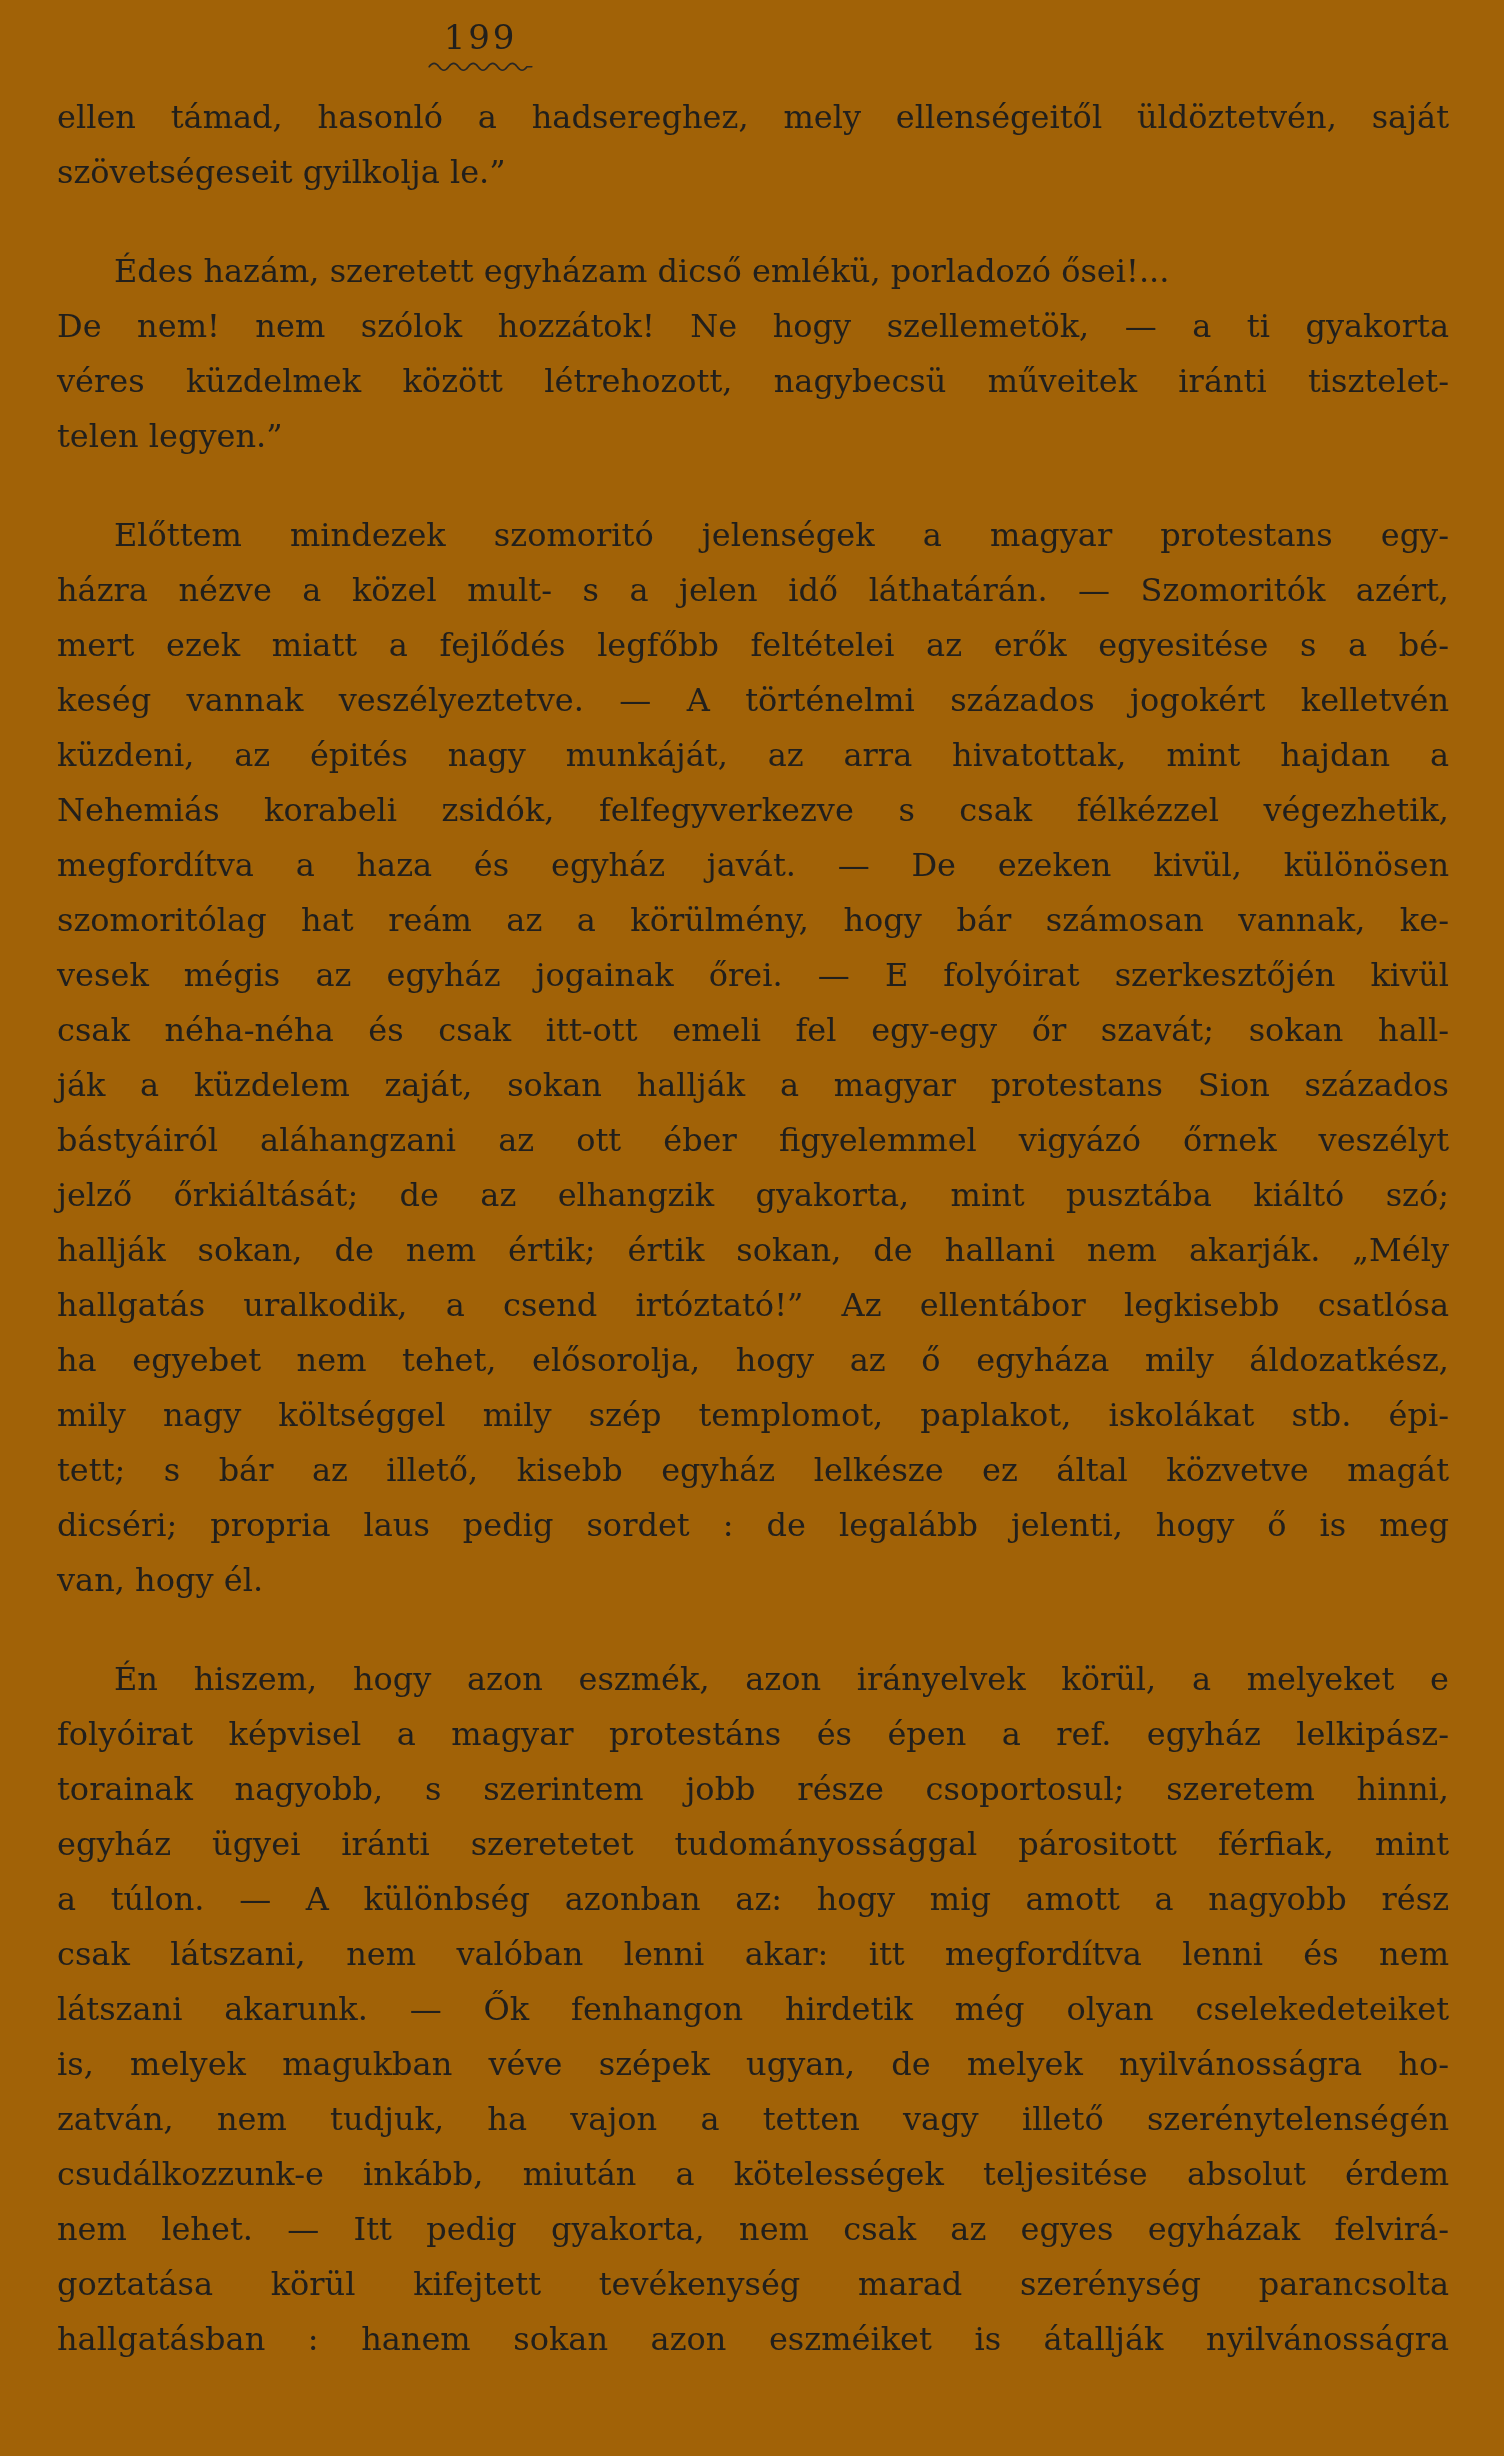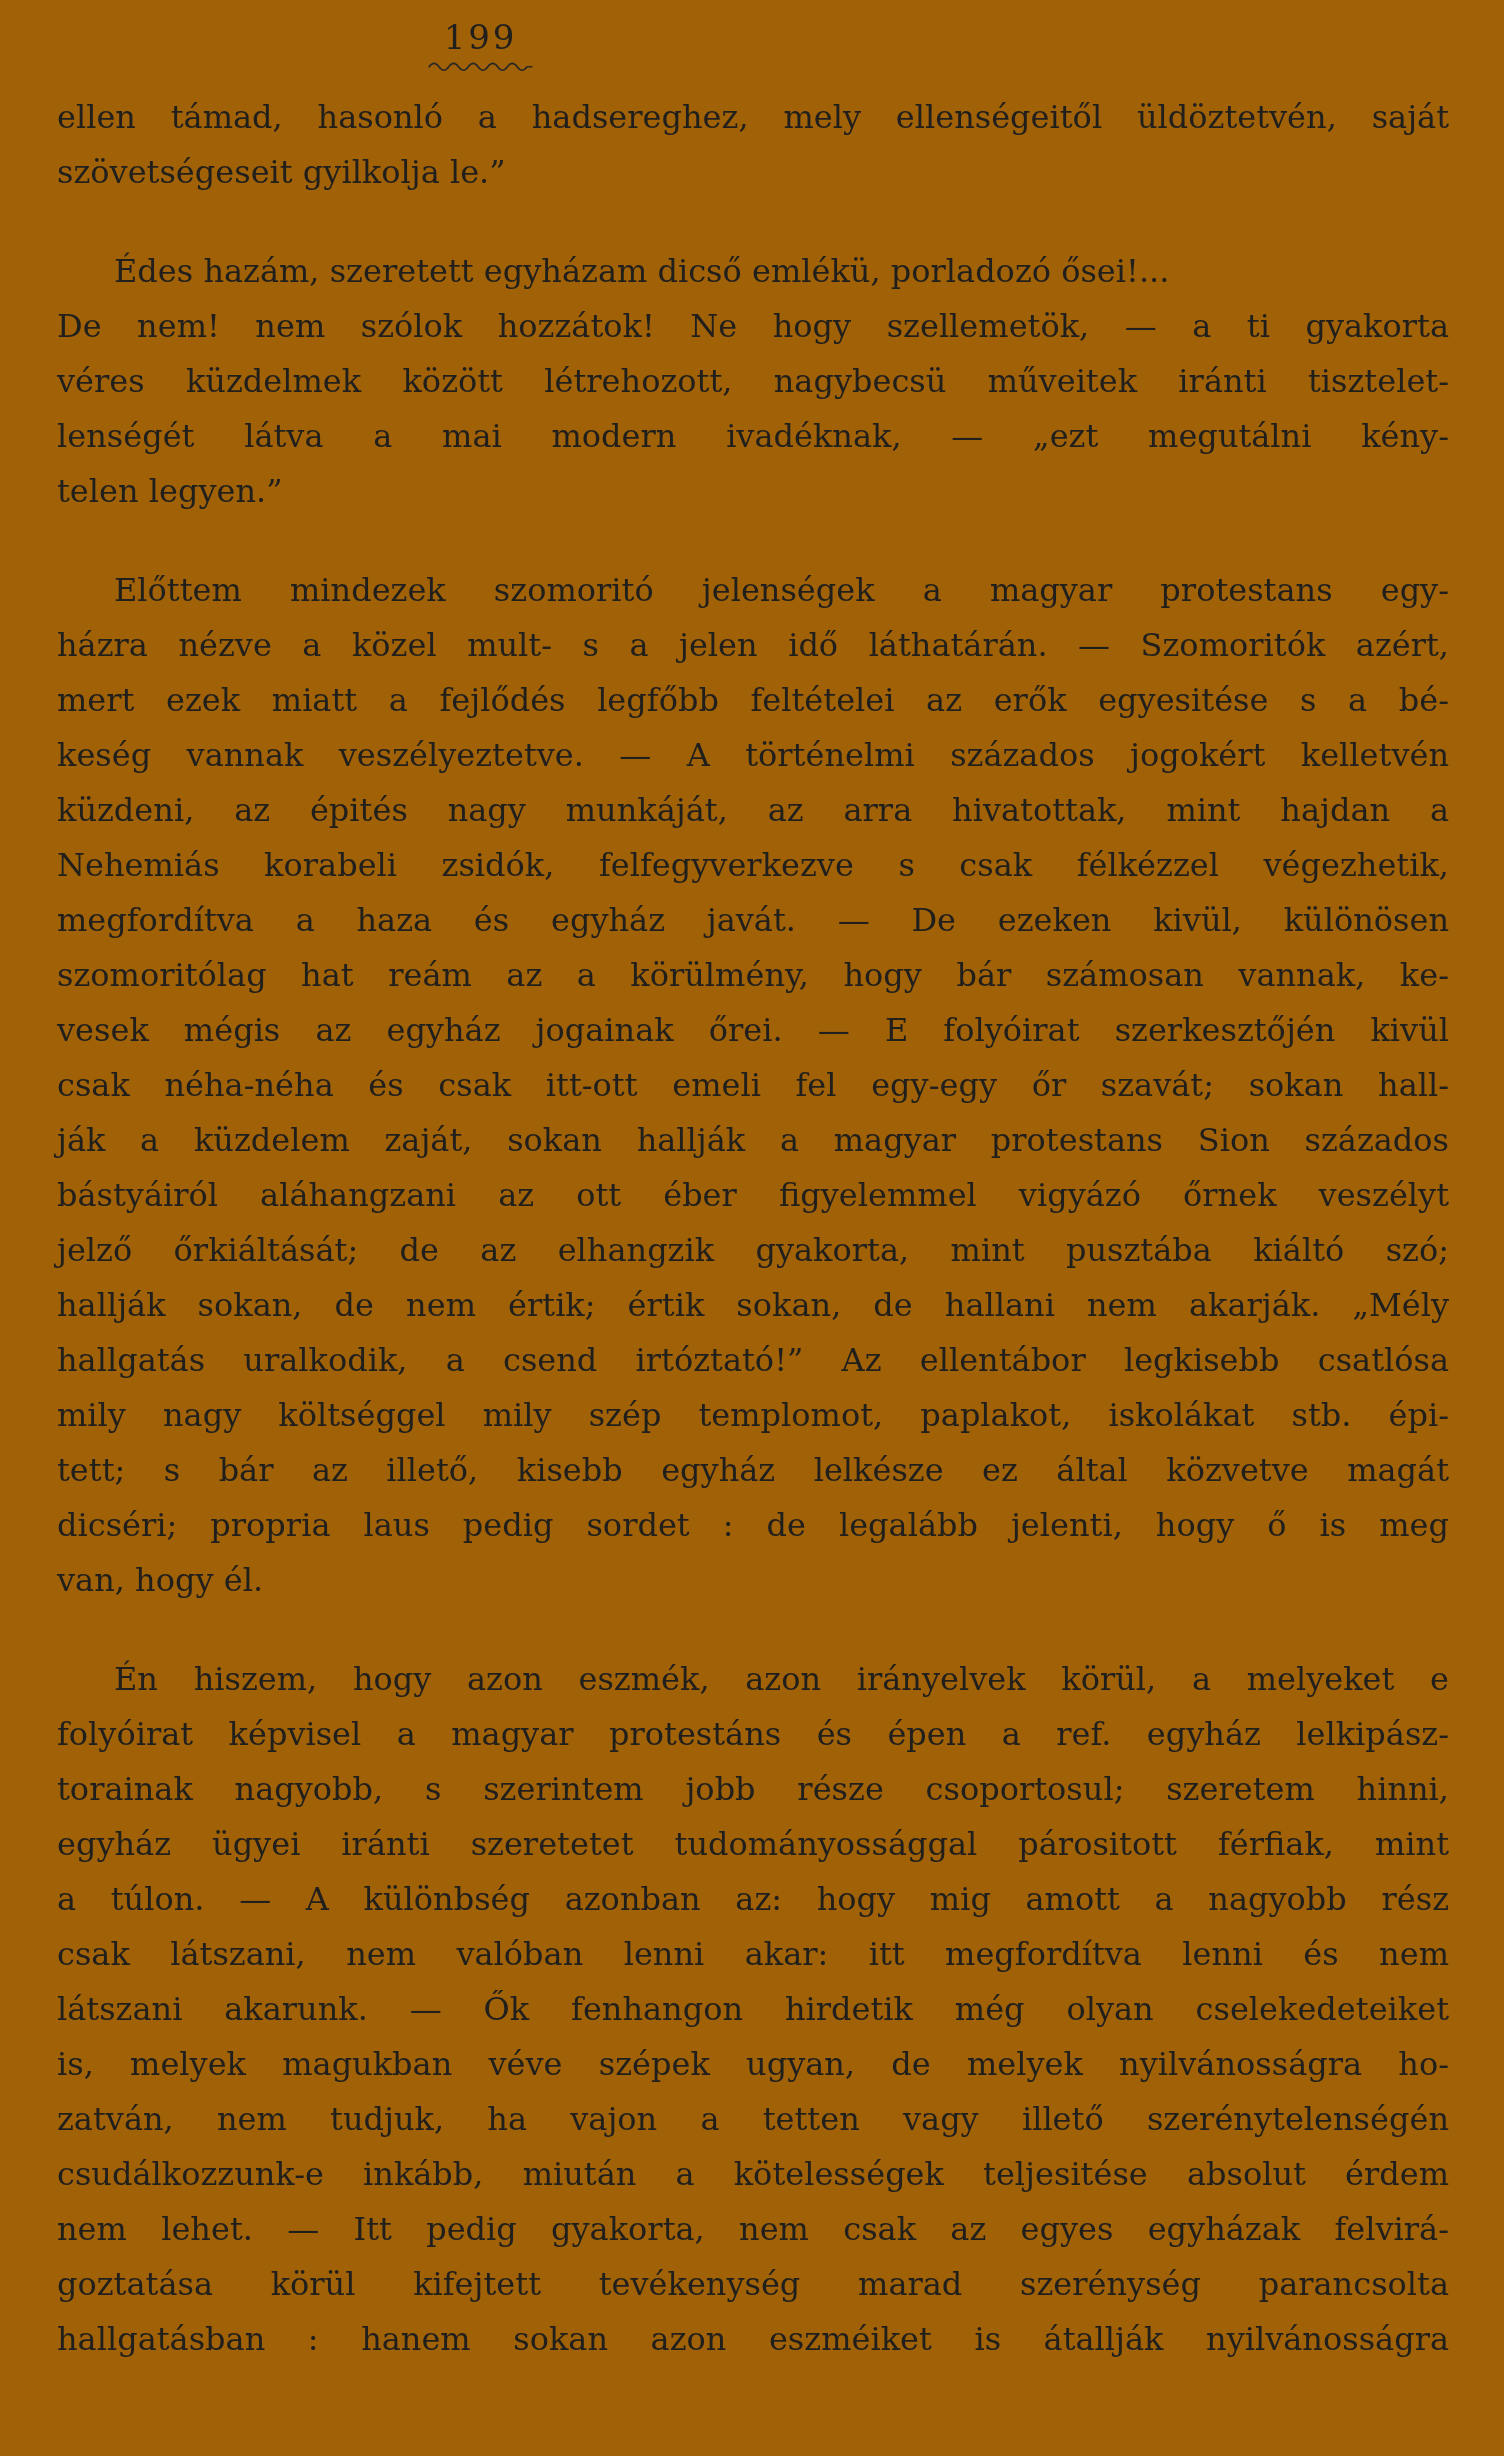--- a/index.html
+++ b/index.html
@@ -72,37 +72,37 @@
       <path d="M3,8 Q8,1 13,8 T23,8 T33,8 T43,8 T53,8 T63,8 T73,8 T83,8 T93,8 T103,8 L108,8" fill="none" stroke="#2a2825" stroke-width="1.6" stroke-linecap="round"></path>
     </svg>
   </div>
 
   <div class="text-block">
       <div class="line">ellen támad, hasonló a hadsereghez, mely ellenségeitől üldöztetvén, saját</div>
       <div class="line flush">szövetségeseit gyilkolja le.”</div>
       <div class="line indent flush">Édes hazám, szeretett egyházam dicső emlékü, porladozó ősei!...</div>
       <div class="line">De nem! nem szólok hozzátok! Ne hogy szellemetök, — a ti gyakorta</div>
       <div class="line">véres küzdelmek között létrehozott, nagybecsü műveitek iránti tisztelet-</div>
-      <div class="line">lenségét látva a mai modern ivadéknak, — „ezt megutálni kény-</div>
       <div class="line flush">telen legyen.”</div>
       <div class="line indent">Előttem mindezek szomoritó jelenségek a magyar protestans egy-</div>
       <div class="line">házra nézve a közel mult- s a jelen idő láthatárán. — Szomoritók azért,</div>
       <div class="line">mert ezek miatt a fejlődés legfőbb feltételei az erők egyesitése s a bé-</div>
       <div class="line">keség vannak veszélyeztetve. — A történelmi százados jogokért kelletvén</div>
       <div class="line">küzdeni, az épités nagy munkáját, az arra hivatottak, mint hajdan a</div>
       <div class="line">Nehemiás korabeli zsidók, felfegyverkezve s csak félkézzel végezhetik,</div>
       <div class="line">megfordítva a haza és egyház javát. — De ezeken kivül, különösen</div>
       <div class="line">szomoritólag hat reám az a körülmény, hogy bár számosan vannak, ke-</div>
       <div class="line">vesek mégis az egyház jogainak őrei. — E folyóirat szerkesztőjén kivül</div>
       <div class="line">csak néha-néha és csak itt-ott emeli fel egy-egy őr szavát; sokan hall-</div>
       <div class="line">ják a küzdelem zaját, sokan hallják a magyar protestans Sion százados</div>
       <div class="line">bástyáiról aláhangzani az ott éber figyelemmel vigyázó őrnek veszélyt</div>
       <div class="line">jelző őrkiáltását; de az elhangzik gyakorta, mint pusztába kiáltó szó;</div>
       <div class="line">hallják sokan, de nem értik; értik sokan, de hallani nem akarják. „Mély</div>
       <div class="line">hallgatás uralkodik, a csend irtóztató!” Az ellentábor legkisebb csatlósa</div>
+      <div class="line">ha egyebet nem tehet, elősorolja, hogy az ő egyháza mily áldozatkész,</div>
       <div class="line">mily nagy költséggel mily szép templomot, paplakot, iskolákat stb. épi-</div>
       <div class="line">tett; s bár az illető, kisebb egyház lelkésze ez által közvetve magát</div>
       <div class="line">dicséri; propria laus pedig sordet : de legalább jelenti, hogy ő is meg</div>
       <div class="line flush">van, hogy él.</div>
       <div class="line indent">Én hiszem, hogy azon eszmék, azon irányelvek körül, a melyeket e</div>
       <div class="line">folyóirat képvisel a magyar protestáns és épen a ref. egyház lelkipász-</div>
       <div class="line">torainak nagyobb, s szerintem jobb része csoportosul; szeretem hinni,</div>
       <div class="line">egyház ügyei iránti szeretetet tudományossággal párositott férfiak, mint</div>
       <div class="line">a túlon. — A különbség azonban az: hogy mig amott a nagyobb rész</div>
       <div class="line">csak látszani, nem valóban lenni akar: itt megfordítva lenni és nem</div>

